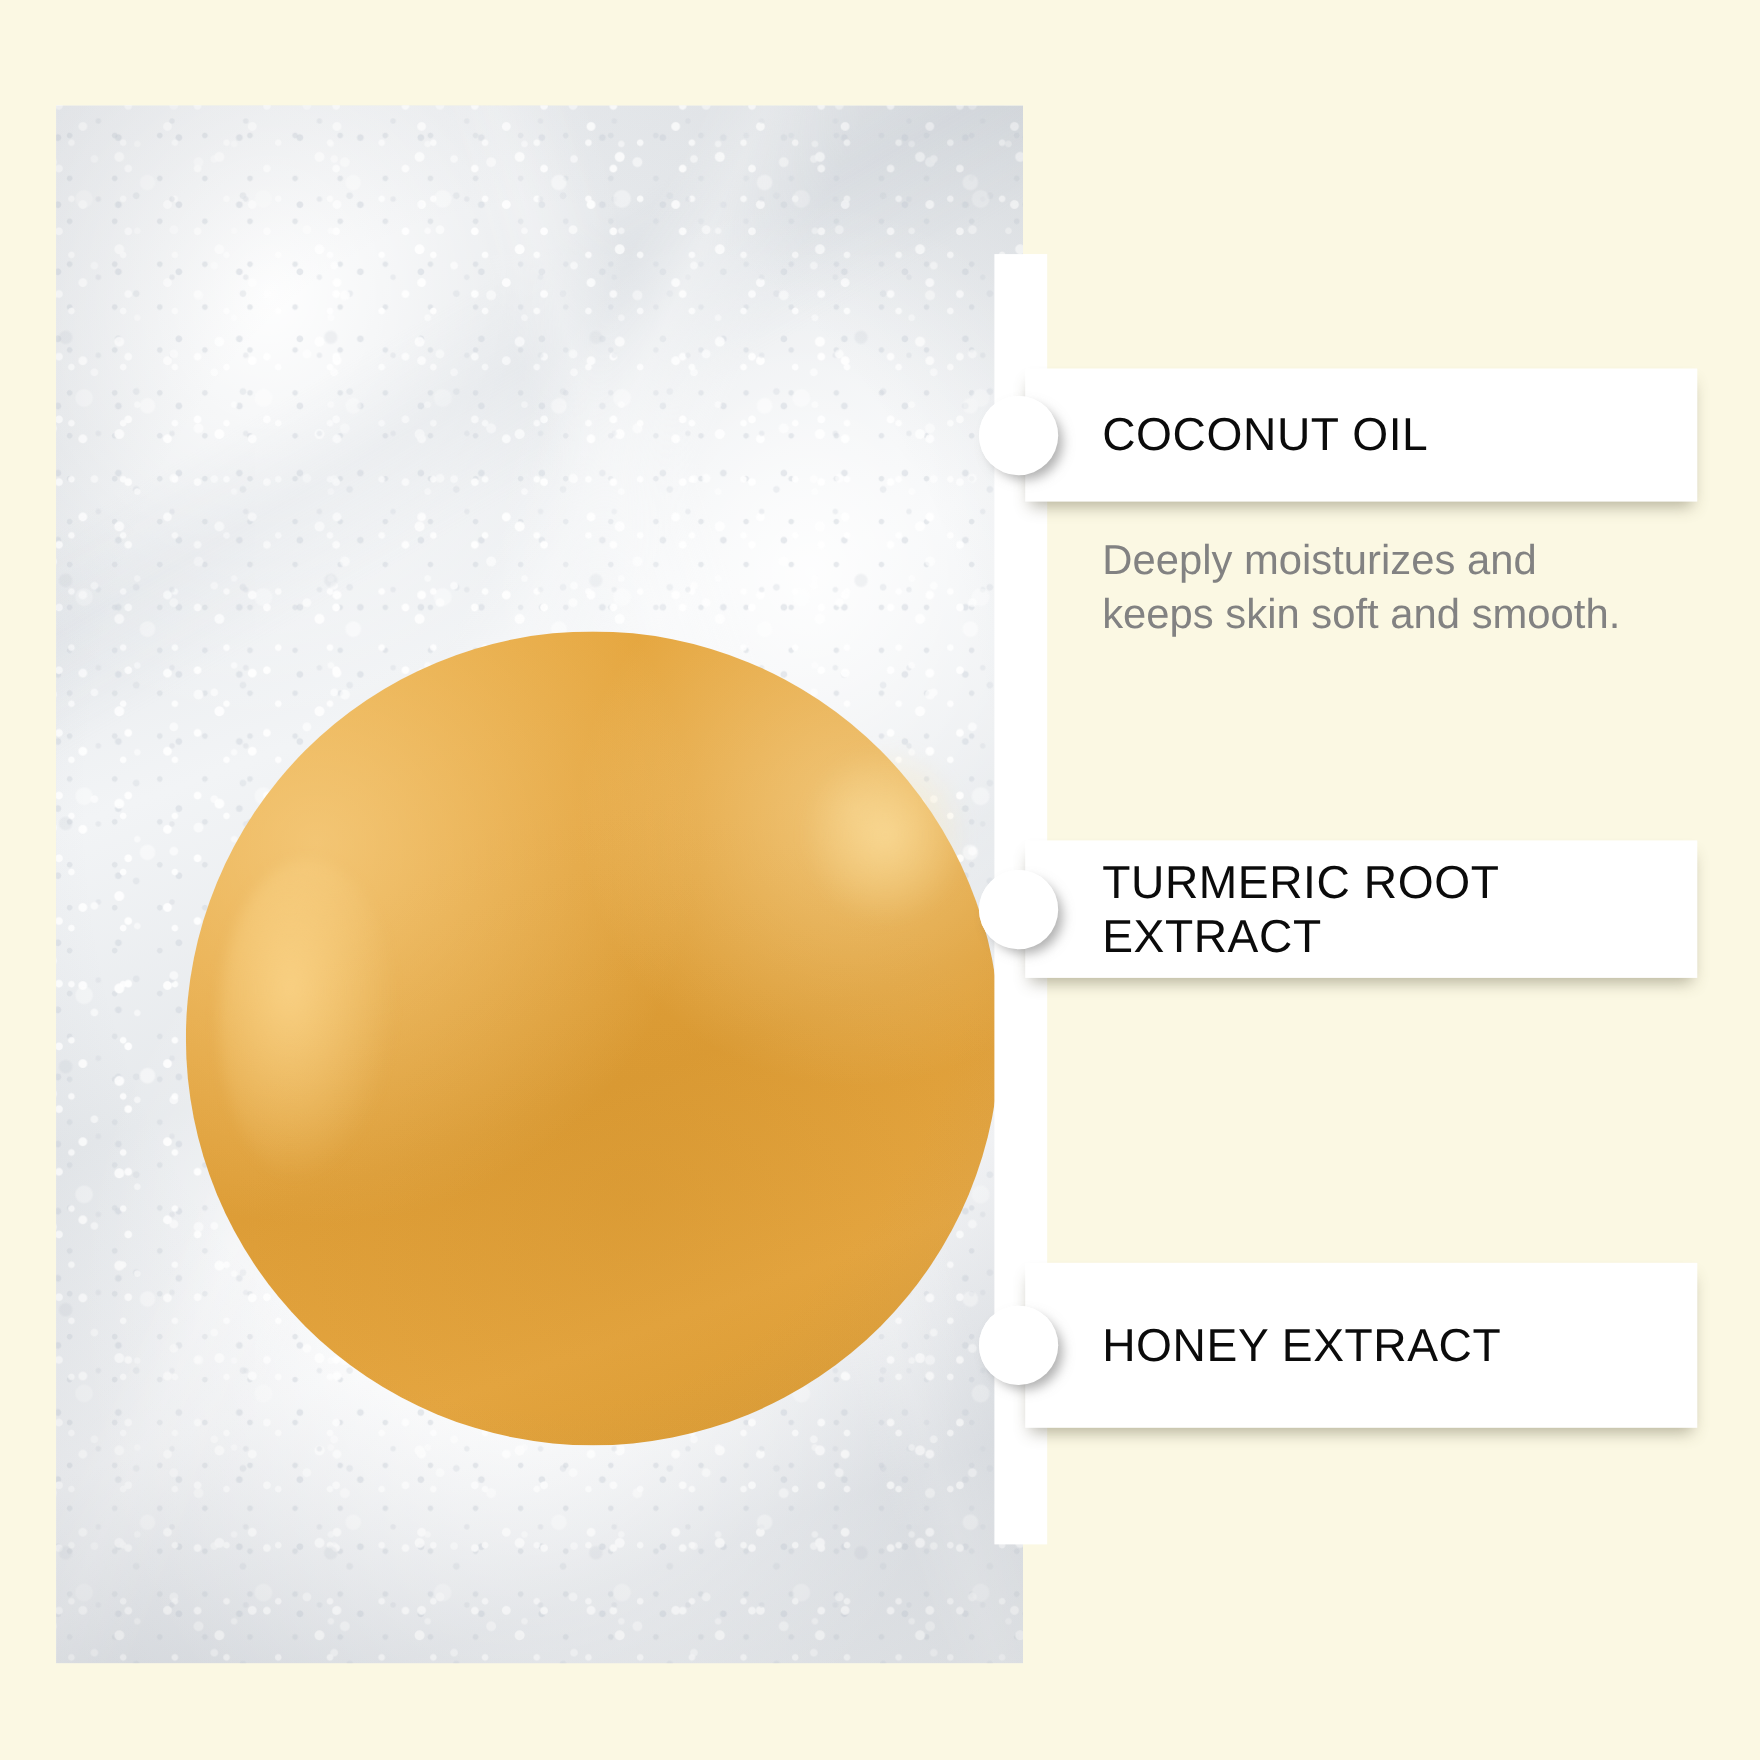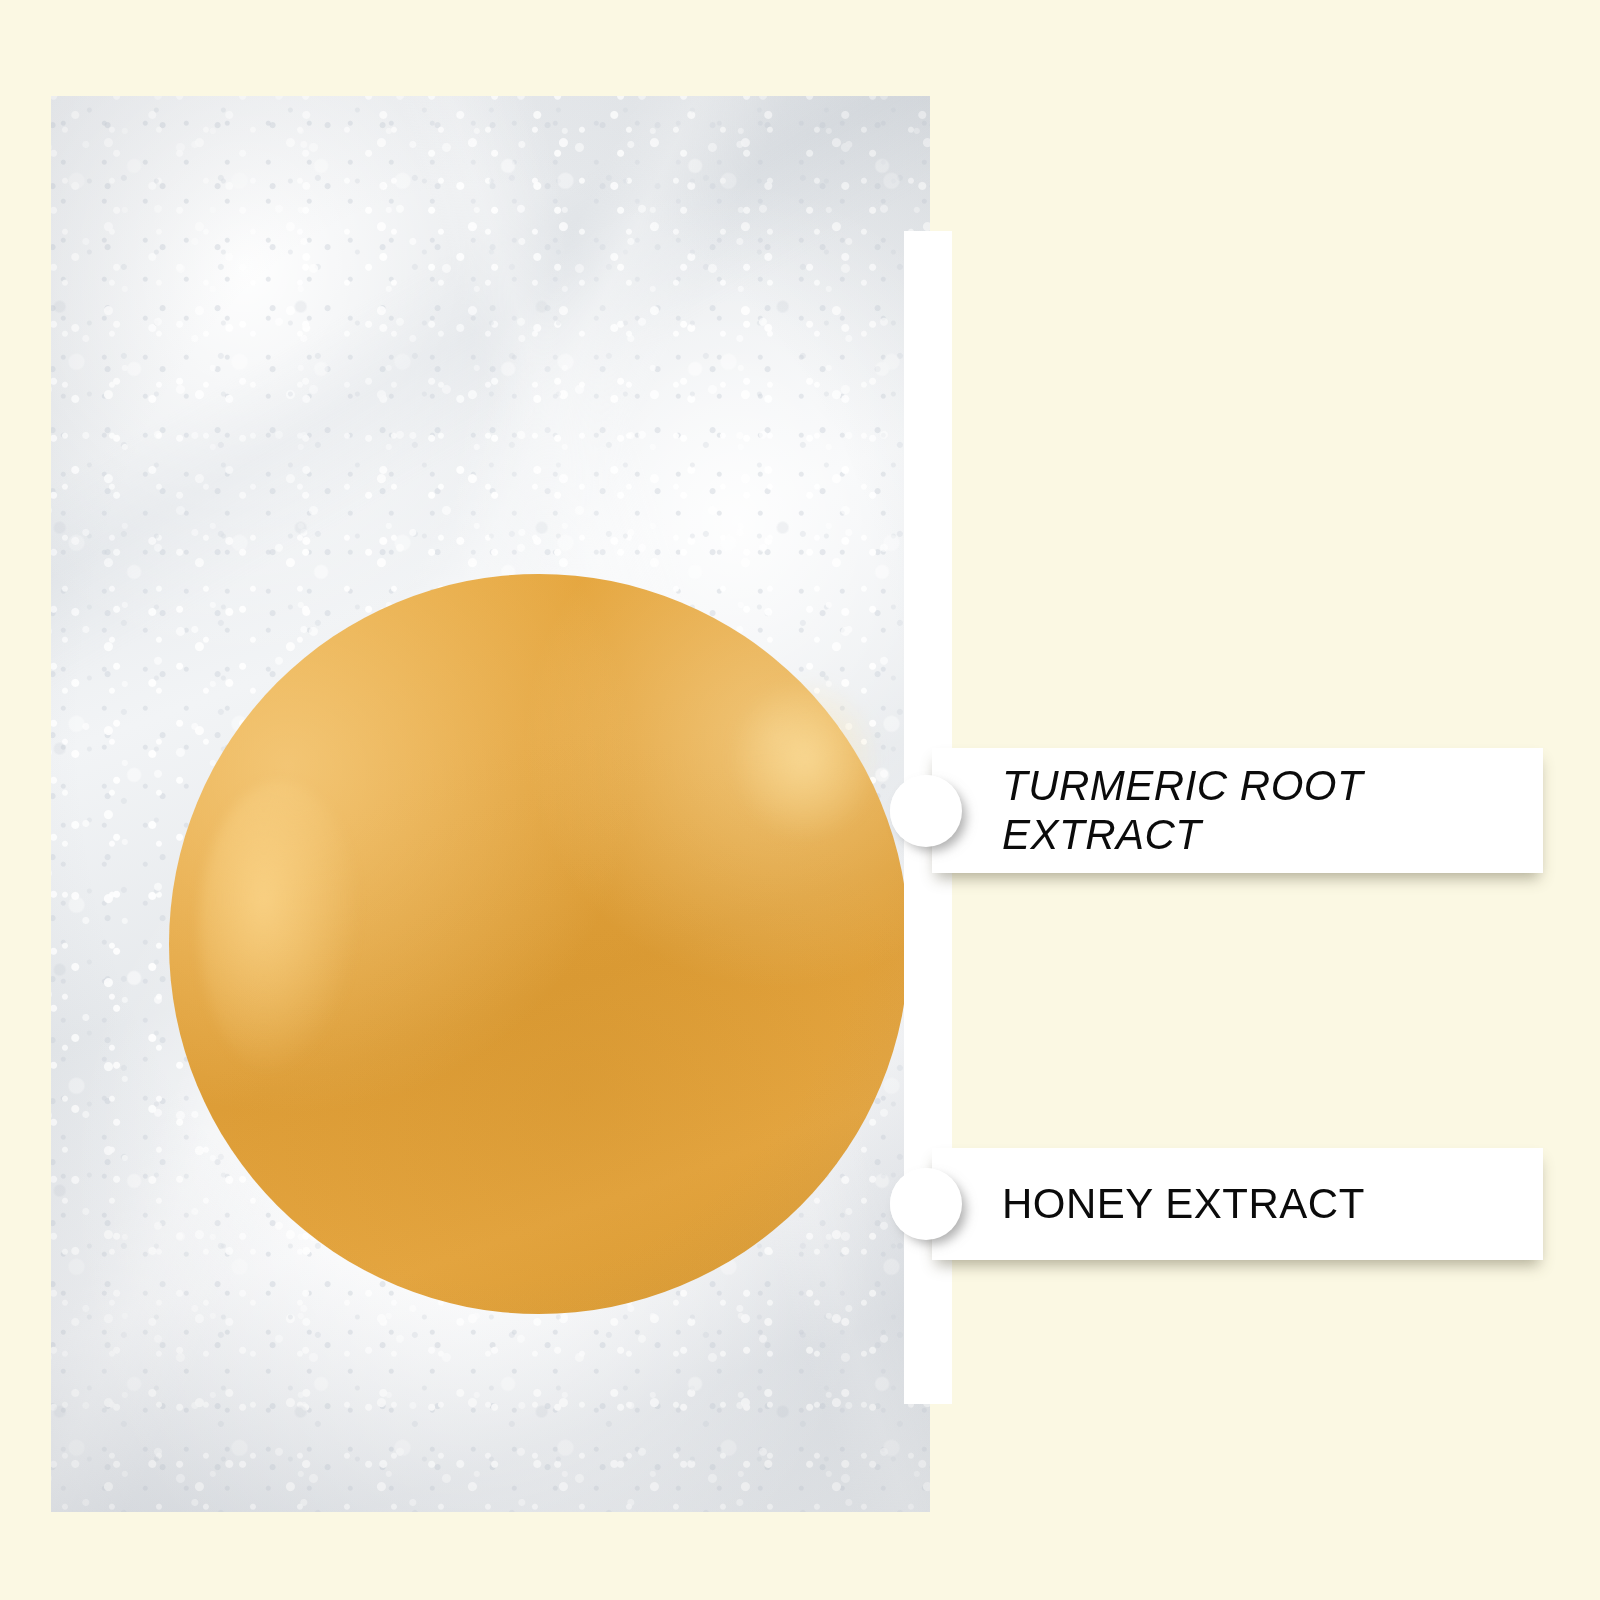--- a/index.html
+++ b/index.html
@@ -191,29 +191,37 @@
     <div id="golden-circle">
       <div class="circle-sheen sheen-left"></div>
       <div class="circle-sheen sheen-topright"></div>
     </div>
 
     <div class="foam-vignette"></div>
   </div>
 
   <div id="connector-rail"></div>
 
-
-  <div class="info-block" style="top:748px;font-style:italic;">
+  <div class="info-block" style="top:335px;">
+    <div class="info-card" style="height:121px;">
+      <span class="bullet-dot"></span>
+      <span class="card-title">COCONUT OIL</span>
+    </div>
+    <div class="card-desc">Deeply moisturizes and
+keeps skin soft and smooth.</div>
+  </div>
+
+  <div class="info-block" style="top:764px;">
     <div class="info-card" style="height:125px;">
       <span class="bullet-dot"></span>
       <span class="card-title">TURMERIC ROOT
 EXTRACT</span>
     </div>
   </div>
 
   <div class="info-block" style="top:1148px;">
-    <div class="info-card" style="height:112px;">
+    <div class="info-card" style="height:150px;">
       <span class="bullet-dot"></span>
       <span class="card-title">HONEY EXTRACT</span>
     </div>
   </div>
 
 </div>
 
 </body></html>

